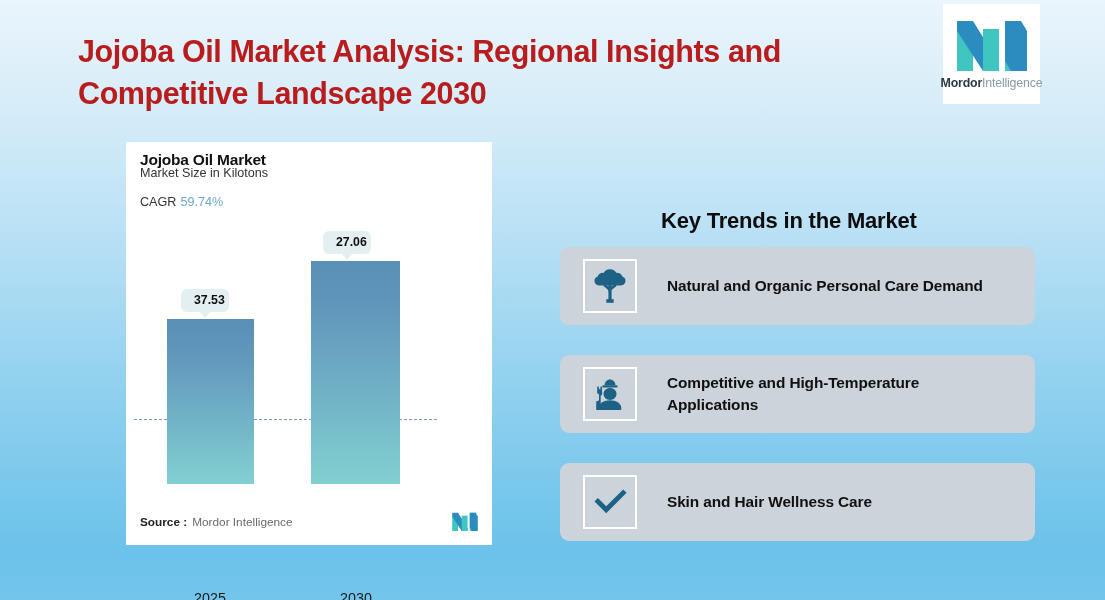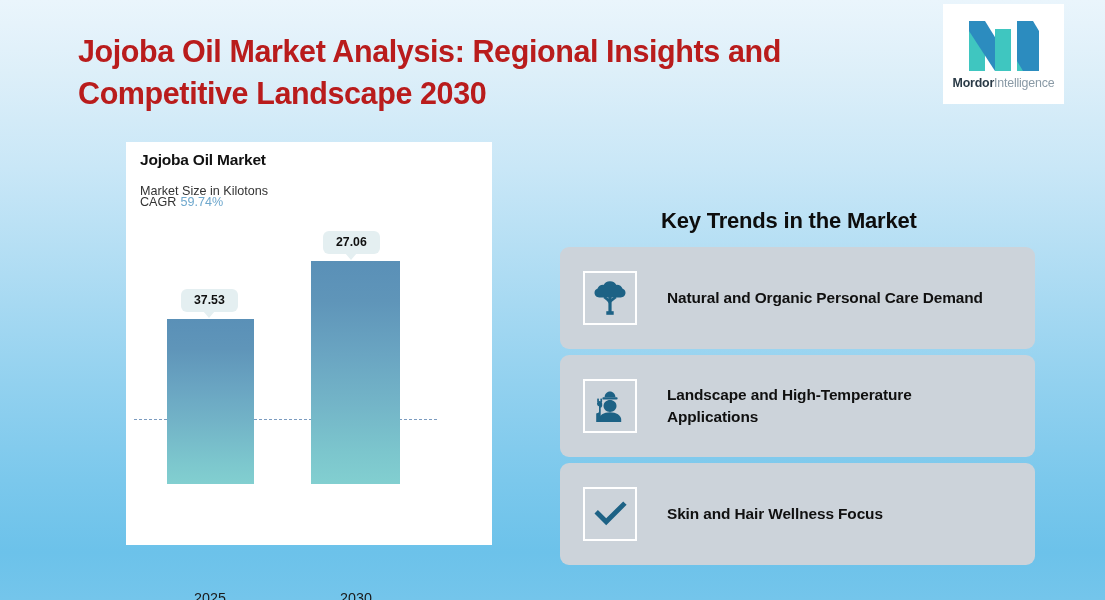--- a/index.html
+++ b/index.html
@@ -27,21 +27,21 @@
     font-weight: bold;
     line-height: 1.38;
     letter-spacing: -0.4px;
     color: #b91c1c;
   }
 
   
   #brand-logo {
     position: absolute;
     left: 943px; top: 4px;
-    width: 121px; height: 100px;
+    width: 97px; height: 100px;
     background: #ffffff;
     display: flex;
     flex-direction: column;
     align-items: center;
     justify-content: center;
   }
   #brand-logo .mark { width: 74px; height: 52px; display: block; }
   #brand-logo .wordmark {
     margin-top: 5px;
     font-size: 12.4px;
@@ -56,21 +56,21 @@
     position: absolute;
     left: 126px; top: 142px;
     width: 366px; height: 403px;
     background: #ffffff;
   }
   #chart-title {
     position: absolute; left: 14px; top: 9px;
     font-size: 15.5px; font-weight: bold; color: #111; letter-spacing: -0.2px;
   }
   #chart-subtitle {
-    position: absolute; left: 14px; top: 42px;
+    position: absolute; left: 14px; top: 24px;
     font-size: 12.6px; color: #333;
   }
   #chart-cagr {
     position: absolute; left: 14px; top: 53px;
     font-size: 12.6px; color: #333;
   }
   #chart-cagr .val { color: #6fa8cd; margin-left: 4px; }
 
   
   #plot {
@@ -88,21 +88,21 @@
     bottom: 0;
     background: linear-gradient(180deg, #5a90b7 0%, #5f95b9 18%, #6aa5c2 42%, #74b6c8 66%, #7cc6cd 86%, #82cfd0 100%);
   }
   #bar-2025 { left: 41px; width: 87px; height: 165px; }
   #bar-2030 { left: 185px; width: 89px; height: 223px; }
 
   .bar-label {
     position: absolute;
     background: #e4eff1;
     border-radius: 6px;
-    padding: 4px 13px 5px 13px;
+    padding: 4px 4px 5px 13px;
     font-size: 12.3px;
     font-weight: bold;
     color: #0f0f0f;
     white-space: nowrap;
   }
   .bar-label::after {
     content: "";
     position: absolute;
     left: 50%; margin-left: -6px; bottom: -6px;
     width: 0; height: 0;
@@ -137,21 +137,21 @@
   
   #trends-heading {
     position: absolute;
     left: 653px; top: 208px;
     font-size: 22px; font-weight: bold; color: #0d0d0d;
     letter-spacing: -0.2px;
     margin-left: 8px;
   }
   .trend-card {
     position: absolute;
-    left: 560px; width: 475px; height: 102px;
+    left: 560px; width: 475px; height: 78px;
     background: #ccd3da;
     border-radius: 9px;
     display: flex; align-items: center;
   }
   #trend-card-0 { top: 247px; }
   #trend-card-1 { top: 355px; }
   #trend-card-2 { top: 463px; }
   .trend-icon-box {
     margin-left: 23px;
     width: 54px; height: 54px;
@@ -202,20 +202,33 @@
     <div class="bar" id="bar-2025"></div>
     <div class="bar" id="bar-2030"></div>
 
     <div class="bar-label" id="label-2025">37.53</div>
     <div class="bar-label" id="label-2030">27.06</div>
 
     <div class="x-tick" id="tick-2025">2025</div>
     <div class="x-tick" id="tick-2030">2030</div>
   </div>
 
+  <div id="chart-footer">
+    <div class="src-wrap">
+      <span class="src-label">Source :</span>
+      <span class="src-value">Mordor Intelligence</span>
+    </div>
+    <svg id="footer-mark" viewBox="0 0 74 52">
+      <polygon points="2,52 2,12 18,12 18,52" fill="#3fc6c0"></polygon>
+      <polygon points="2,2 18,2 44,44 44,52 28,52 2,12" fill="#2c8cbf"></polygon>
+      <polygon points="28,52 28,10 44,10 44,52" fill="#3fc6c0"></polygon>
+      <polygon points="50,2 50,52 66,52 66,2" fill="#3fc6c0"></polygon>
+      <polygon points="50,2 66,2 72,12 72,52 56,52 50,42" fill="#2c8cbf"></polygon>
+    </svg>
+  </div>
 </div>
 
 <div id="trends-heading">Key Trends in the Market</div>
 
 <div class="trend-card" id="trend-card-0">
   <span class="trend-icon-box">
     <svg viewBox="0 0 40 40">
       <g fill="#1d6285">
         <path d="M20 3.2c-3.1 0-5.4 1.6-6.3 3.7-2.9-.3-5.3 1.3-6.1 3.6-1.8.6-3.1 2.3-3.1 4.3 0 2.6 2.1 4.7 4.7 4.7h21.6c2.6 0 4.7-2.1 4.7-4.7 0-2-1.3-3.7-3.1-4.3-.8-2.3-3.2-3.9-6.1-3.6C25.4 4.8 23.1 3.2 20 3.2z"></path>
         <rect x="18.4" y="19" width="3.2" height="15.2"></rect>
@@ -236,23 +249,23 @@
         <path d="M14.6 11.2c0-3.2 2.4-5.8 5.4-5.8s5.4 2.6 5.4 5.8z"></path>
         <rect x="12.4" y="11.3" width="15.2" height="2.1" rx="1"></rect>
         <path d="M20 14.1c-3.6 0-6.5 2.6-6.5 5.9 0 3.3 2.9 5.9 6.5 5.9s6.5-2.6 6.5-5.9c0-3.3-2.9-5.9-6.5-5.9z"></path>
         <path d="M20 26.3c-6.2 0-11.2 3.2-11.2 7.2V36h22.4v-2.5c0-4-5-7.2-11.2-7.2z"></path>
         <path d="M9.6 15.1c-1.4 0-2.6 1.1-2.6 2.6 0 1.2.9 2.3 2 2.5v5.3c0 .9-.6 1.4-1.5 1.6l-1.3.3V36h4.5V21.7c.9-.4 1.5-1.3 1.5-2.3v-1.7c0-1.5-1.2-2.6-2.6-2.6z"></path>
         <rect x="7.2" y="12.6" width="1.7" height="3.4"></rect>
         <rect x="10.4" y="12.6" width="1.7" height="3.4"></rect>
       </g>
     </svg>
   </span>
-  <span class="trend-label">Landscape and High-Temperature Applications</span>
+  <span class="trend-label">Competitive and High-Temperature Applications</span>
 </div>
 
 <div class="trend-card" id="trend-card-2">
   <span class="trend-icon-box">
     <svg viewBox="0 0 40 40">
       <path d="M4.5 19.4l3.4-3.4 8.3 8.3L33.2 7.4l3.4 3.4-20.4 20.4z" fill="#1d6285"></path>
     </svg>
   </span>
-  <span class="trend-label">Skin and Hair Wellness Focus</span>
+  <span class="trend-label">Skin and Hair Wellness Care</span>
 </div>
 
 </body></html>

